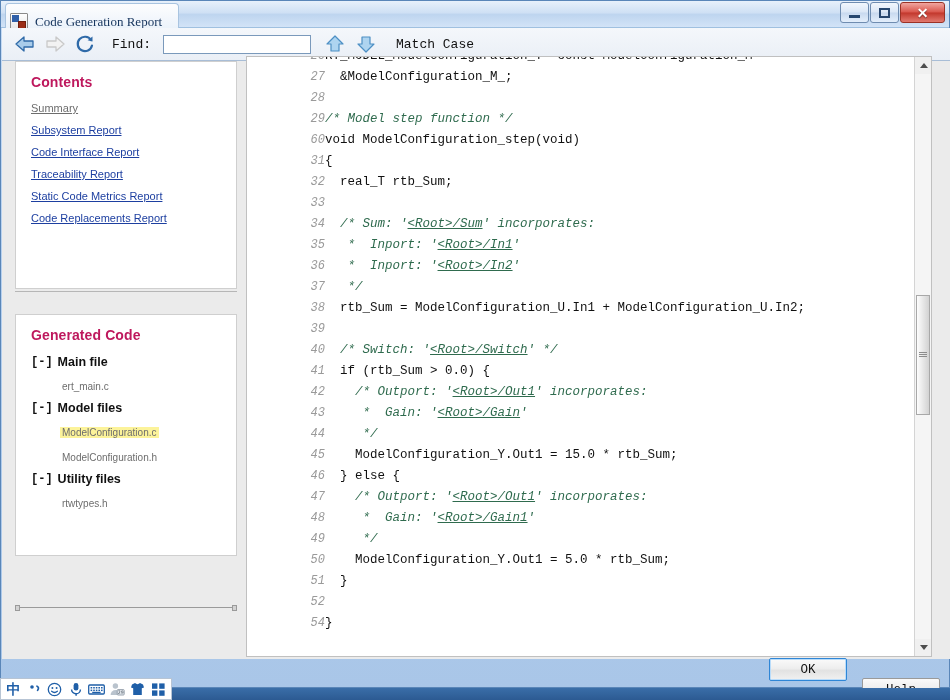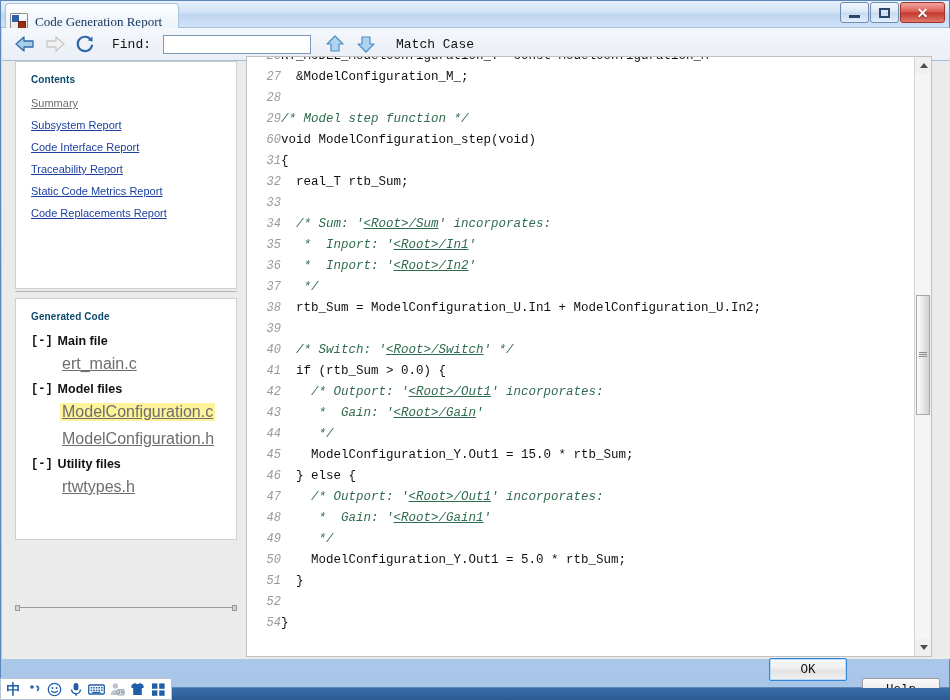--- a/index.html
+++ b/index.html
@@ -102,42 +102,42 @@
 
   
   .sidebar{
     position:absolute;left:13px;top:0px;width:222px;height:540px;
   }
   .panel{
     background:#ffffff;border:1px solid #cfcfcf;box-sizing:border-box;
     padding:10px 14px 12px 14px;
   }
   .panel.contents{height:228px;}
-  .panel.generated{margin-top:6px;height:242px;}
+  .panel.generated{margin-top:22px;height:242px;}
   .panel-sep{height:1px;background:#b6b6b6;margin:2px 0 0 0;}
   .panel-title{
-    font-size:10px;font-weight:bold;color:#0c4a6e;
+    font-size:14px;font-weight:bold;color:#be185d;
     margin:2px 0 12px 1px;letter-spacing:.1px;
   }
   .toc-link{
     display:block;font-size:11px;margin:0 0 10px 1px;
     color:#1d3fa0;text-decoration:underline;cursor:pointer;white-space:nowrap;
   }
   .toc-link.visited{color:#6d6d6d;}
   .tree-group{
     font-size:12.5px;font-weight:bold;color:#111;margin:0 0 7px 1px;
     display:flex;align-items:center;gap:5px;white-space:nowrap;
   }
   .tree-toggle{
     font-family:"Liberation Mono", monospace;font-size:12px;
     font-weight:bold;color:#111;cursor:pointer;
   }
   .tree-file{
-    display:inline-block;font-size:16px;margin:0 0 9px 32px;
-    color:#6d6d6d;text-decoration:underline;cursor:pointer;white-space:nowrap;
+    display:inline-block;font-size:10px;margin:0 0 9px 32px;
+    color:#6d6d6d;cursor:pointer;white-space:nowrap;
   }
   .tree-file.hl{background:#fcf39a;padding:0 2px;margin-left:30px;text-align:right;}
   .sidebar-hrule{
     position:absolute;left:13px;top:546px;width:222px;height:0;
     border-top:1px solid #9a9a9a;
   }
   .sidebar-hrule:before,.sidebar-hrule:after{
     content:"";position:absolute;top:-3px;width:5px;height:6px;
     background:#d2d2d2;border:1px solid #9a9a9a;box-sizing:border-box;
   }
@@ -146,20 +146,21 @@
 
   
   .codepane{
     position:absolute;left:244px;top:-5px;width:686px;height:601px;
     background:#ffffff;border:1px solid #c0c0c0;box-sizing:border-box;
     overflow:hidden;
   }
   .code-scroll{
     position:absolute;left:0;top:0;right:17px;bottom:0;overflow:hidden;
     background:#ffffff;
+    padding-left:44px;
   }
   table.code{
     border-collapse:collapse;margin-top:-11px;
     font-family:"Liberation Mono", monospace;font-size:12.5px;
   }
   table.code td{padding:0;vertical-align:top;line-height:21px;height:21px;white-space:pre;}
   td.ln{
     width:34px;text-align:right;padding-right:9px;
     color:#9a9a9a;font-style:italic;font-size:12px;
     -webkit-user-select:none;user-select:none;

